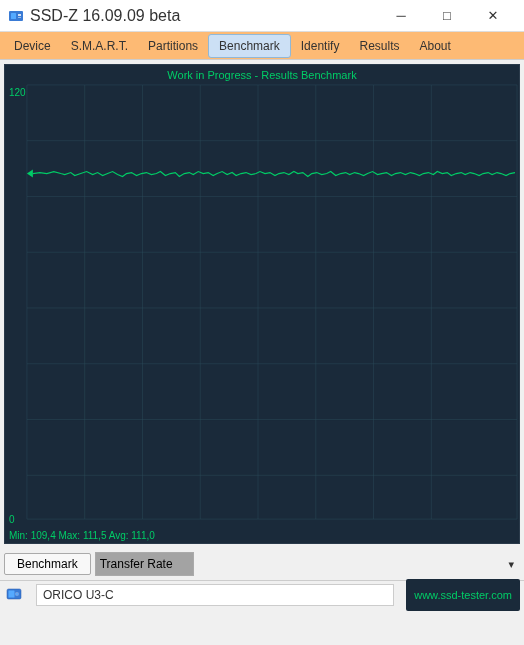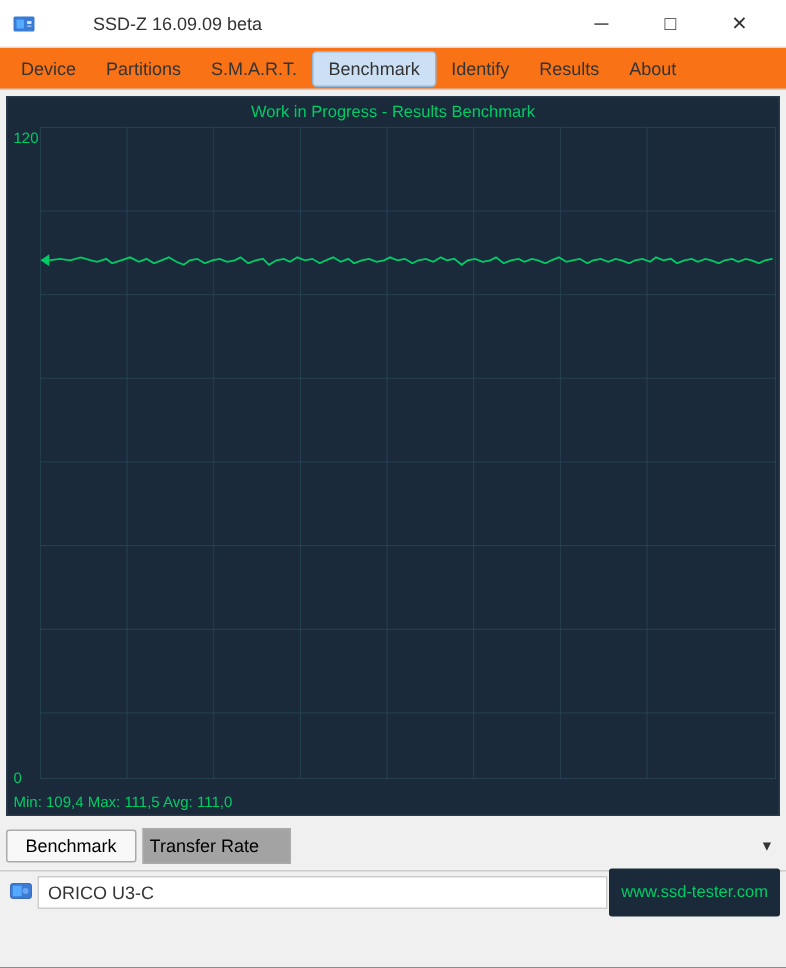--- a/index.html
+++ b/index.html
@@ -25,23 +25,22 @@
     .title-bar-left {
       display: flex;
       align-items: center;
       gap: 6px;
     }
     .title-bar-icon {
       width: 16px;
       height: 16px;
     }
     .title-bar-title {
-      font-size: 12px;
-      color: #333;
-      margin-left: 32px;
+      font-size: 16px;
+      color: #333;
     }
     .title-bar-controls {
       display: flex;
       gap: 0;
     }
     .title-btn {
       width: 46px;
       height: 32px;
       border: none;
       background: transparent;
@@ -50,21 +49,21 @@
       display: flex;
       align-items: center;
       justify-content: center;
       color: #333;
     }
 
     
     .menu-bar {
       display: flex;
       align-items: center;
-      background: #f97316;
+      background: #fdba74;
       border-bottom: 1px solid #ccc;
       padding: 0 4px;
       height: 28px;
     }
     .menu-item {
       padding: 4px 10px;
       font-size: 12px;
       color: #333;
       cursor: pointer;
       border-radius: 3px;
@@ -171,21 +170,21 @@
     }
 
     
     .status-bar {
       display: flex;
       align-items: center;
       background: #f0f0f0;
       border-top: 1px solid #ccc;
       height: 28px;
       padding: 0 4px;
-      gap: 1px;
+      gap: 12px;
     }
     .status-icon {
       width: 20px;
       height: 20px;
       display: flex;
       align-items: center;
       justify-content: center;
     }
     .status-device {
       flex: 1;
@@ -224,22 +223,22 @@
   </div>
   <div class="title-bar-controls">
     <button class="title-btn">─</button>
     <button class="title-btn">□</button>
     <button class="title-btn close">✕</button>
   </div>
 </div>
 
 <div class="menu-bar">
   <div class="menu-item">Device</div>
+  <div class="menu-item">S.M.A.R.T.</div>
   <div class="menu-item">Partitions</div>
-  <div class="menu-item">S.M.A.R.T.</div>
   <div class="menu-item active">Benchmark</div>
   <div class="menu-item">Identify</div>
   <div class="menu-item">Results</div>
   <div class="menu-item">About</div>
 </div>
 
 <div class="chart-container">
   <span class="chart-label-120">120</span>
   <span class="chart-label-top">Work in Progress - Results Benchmark</span>
   <span class="chart-label-0">0</span>

